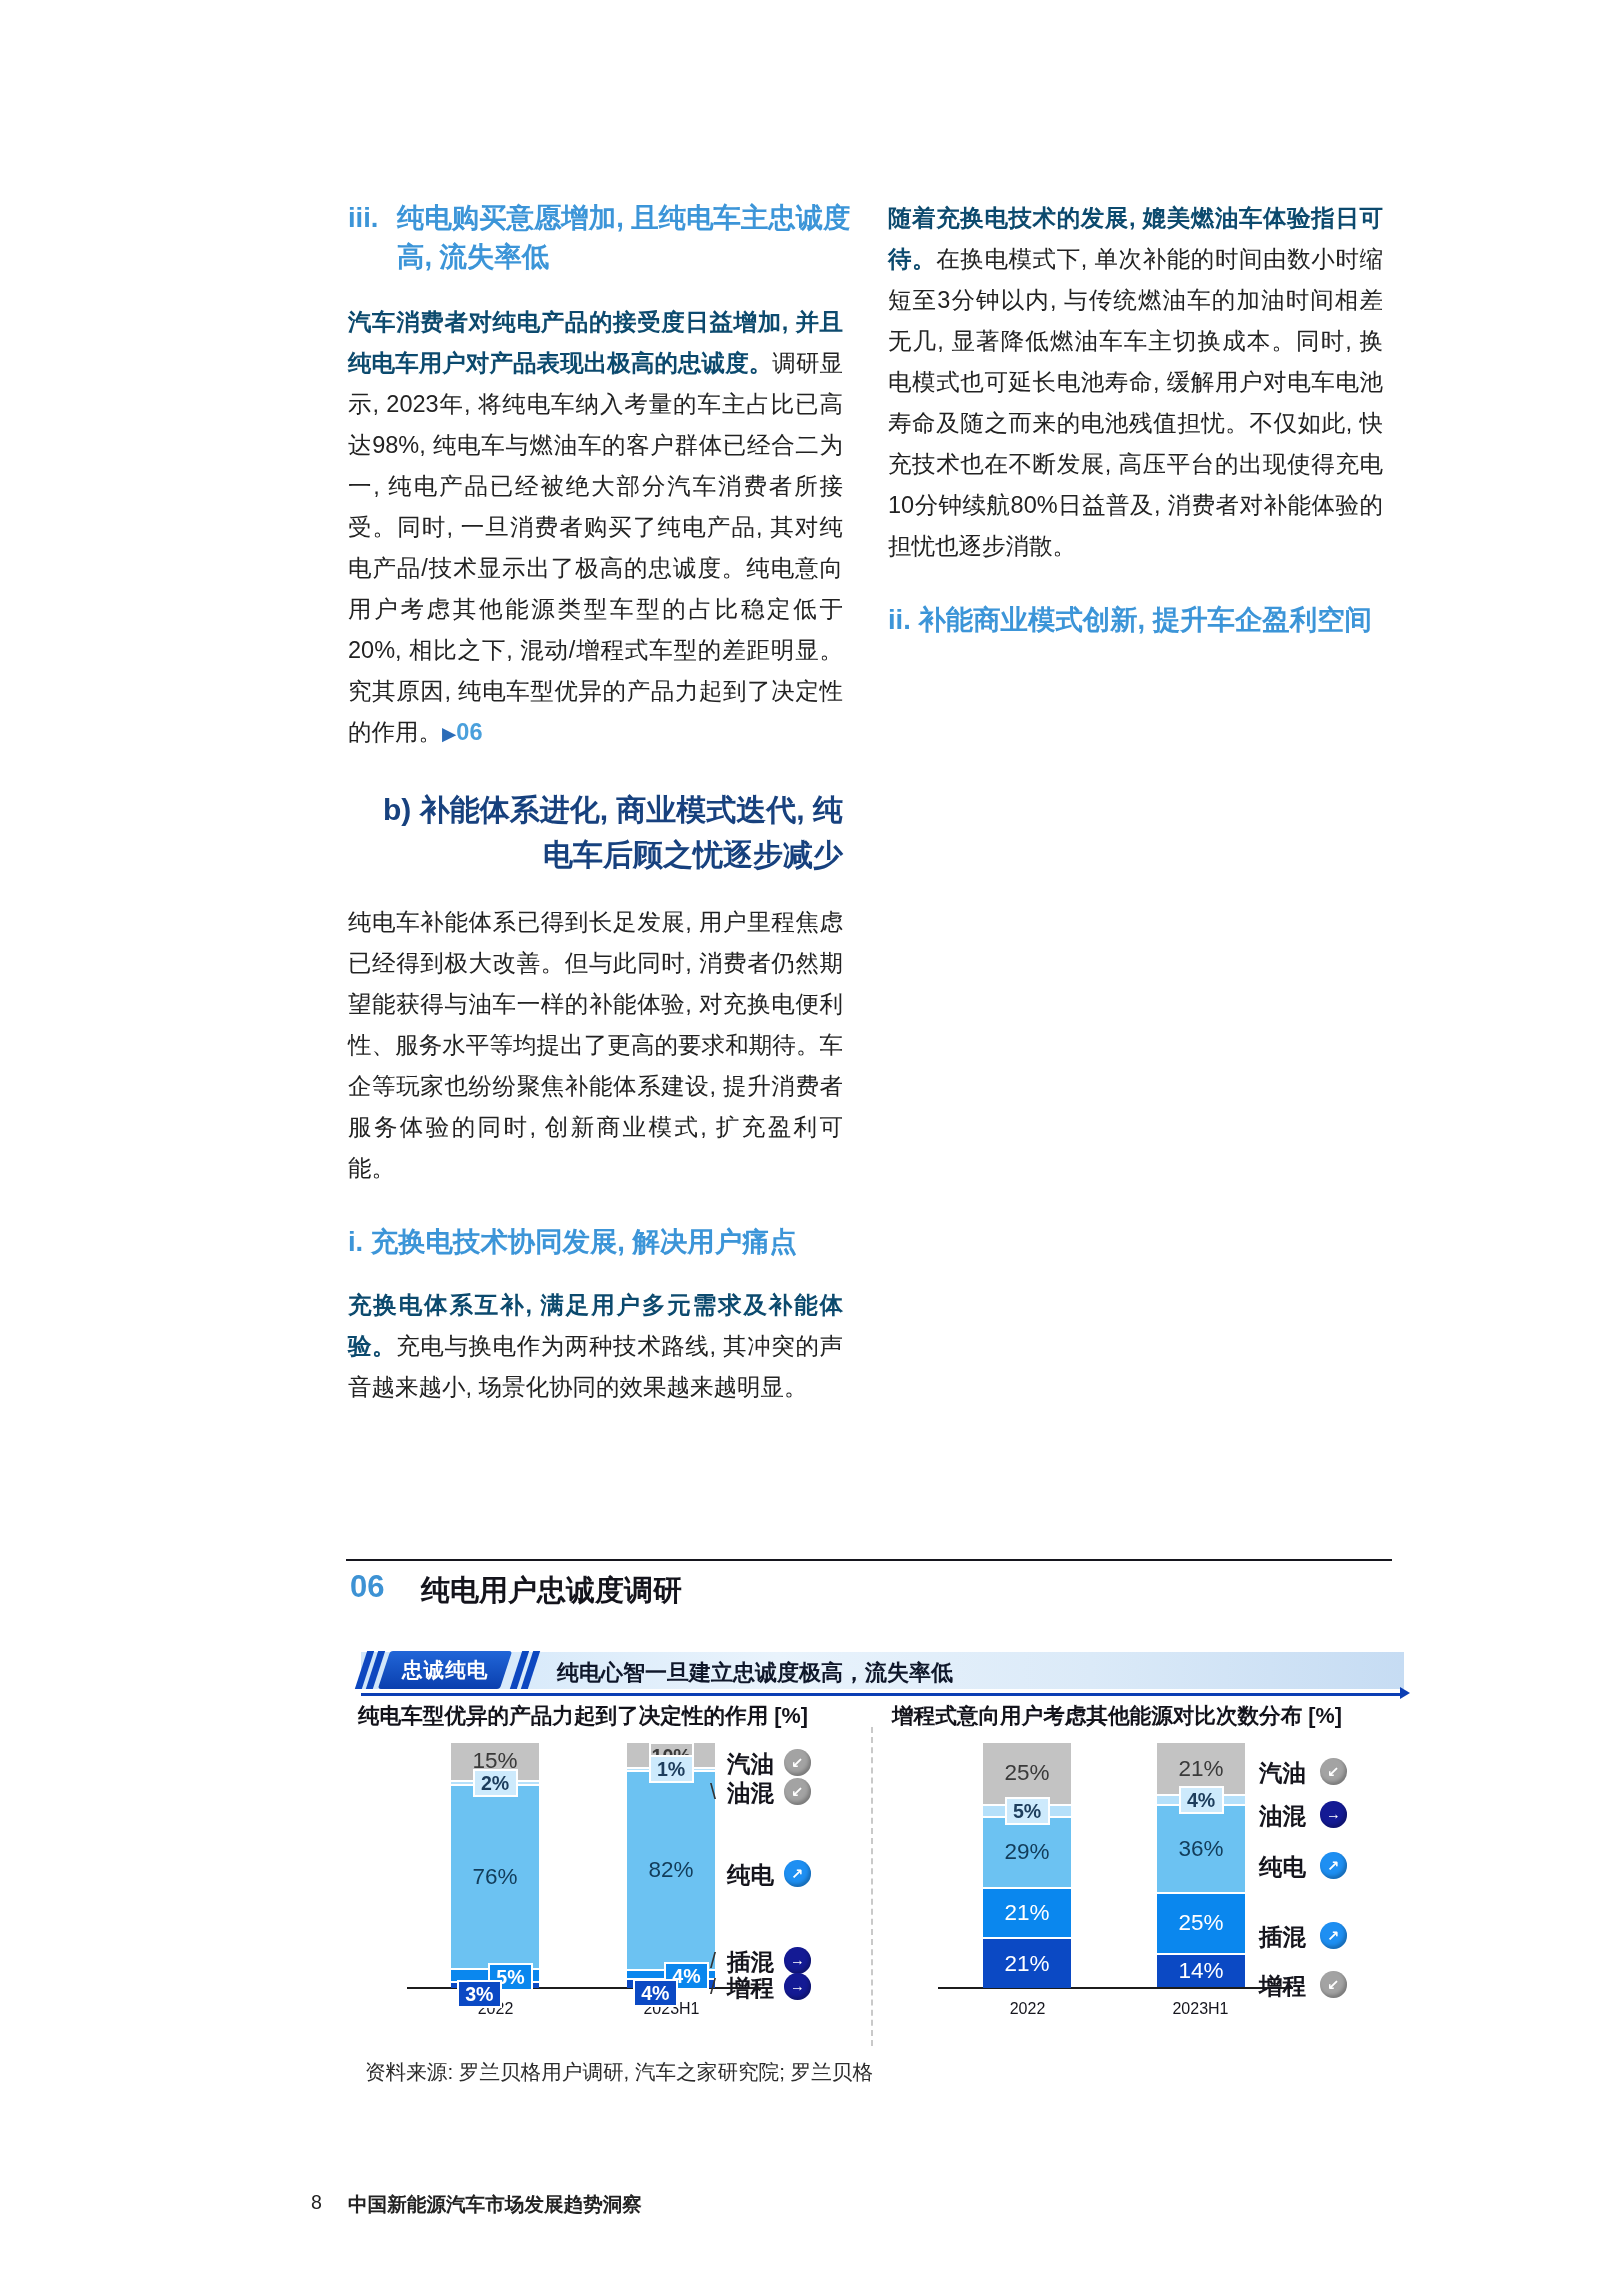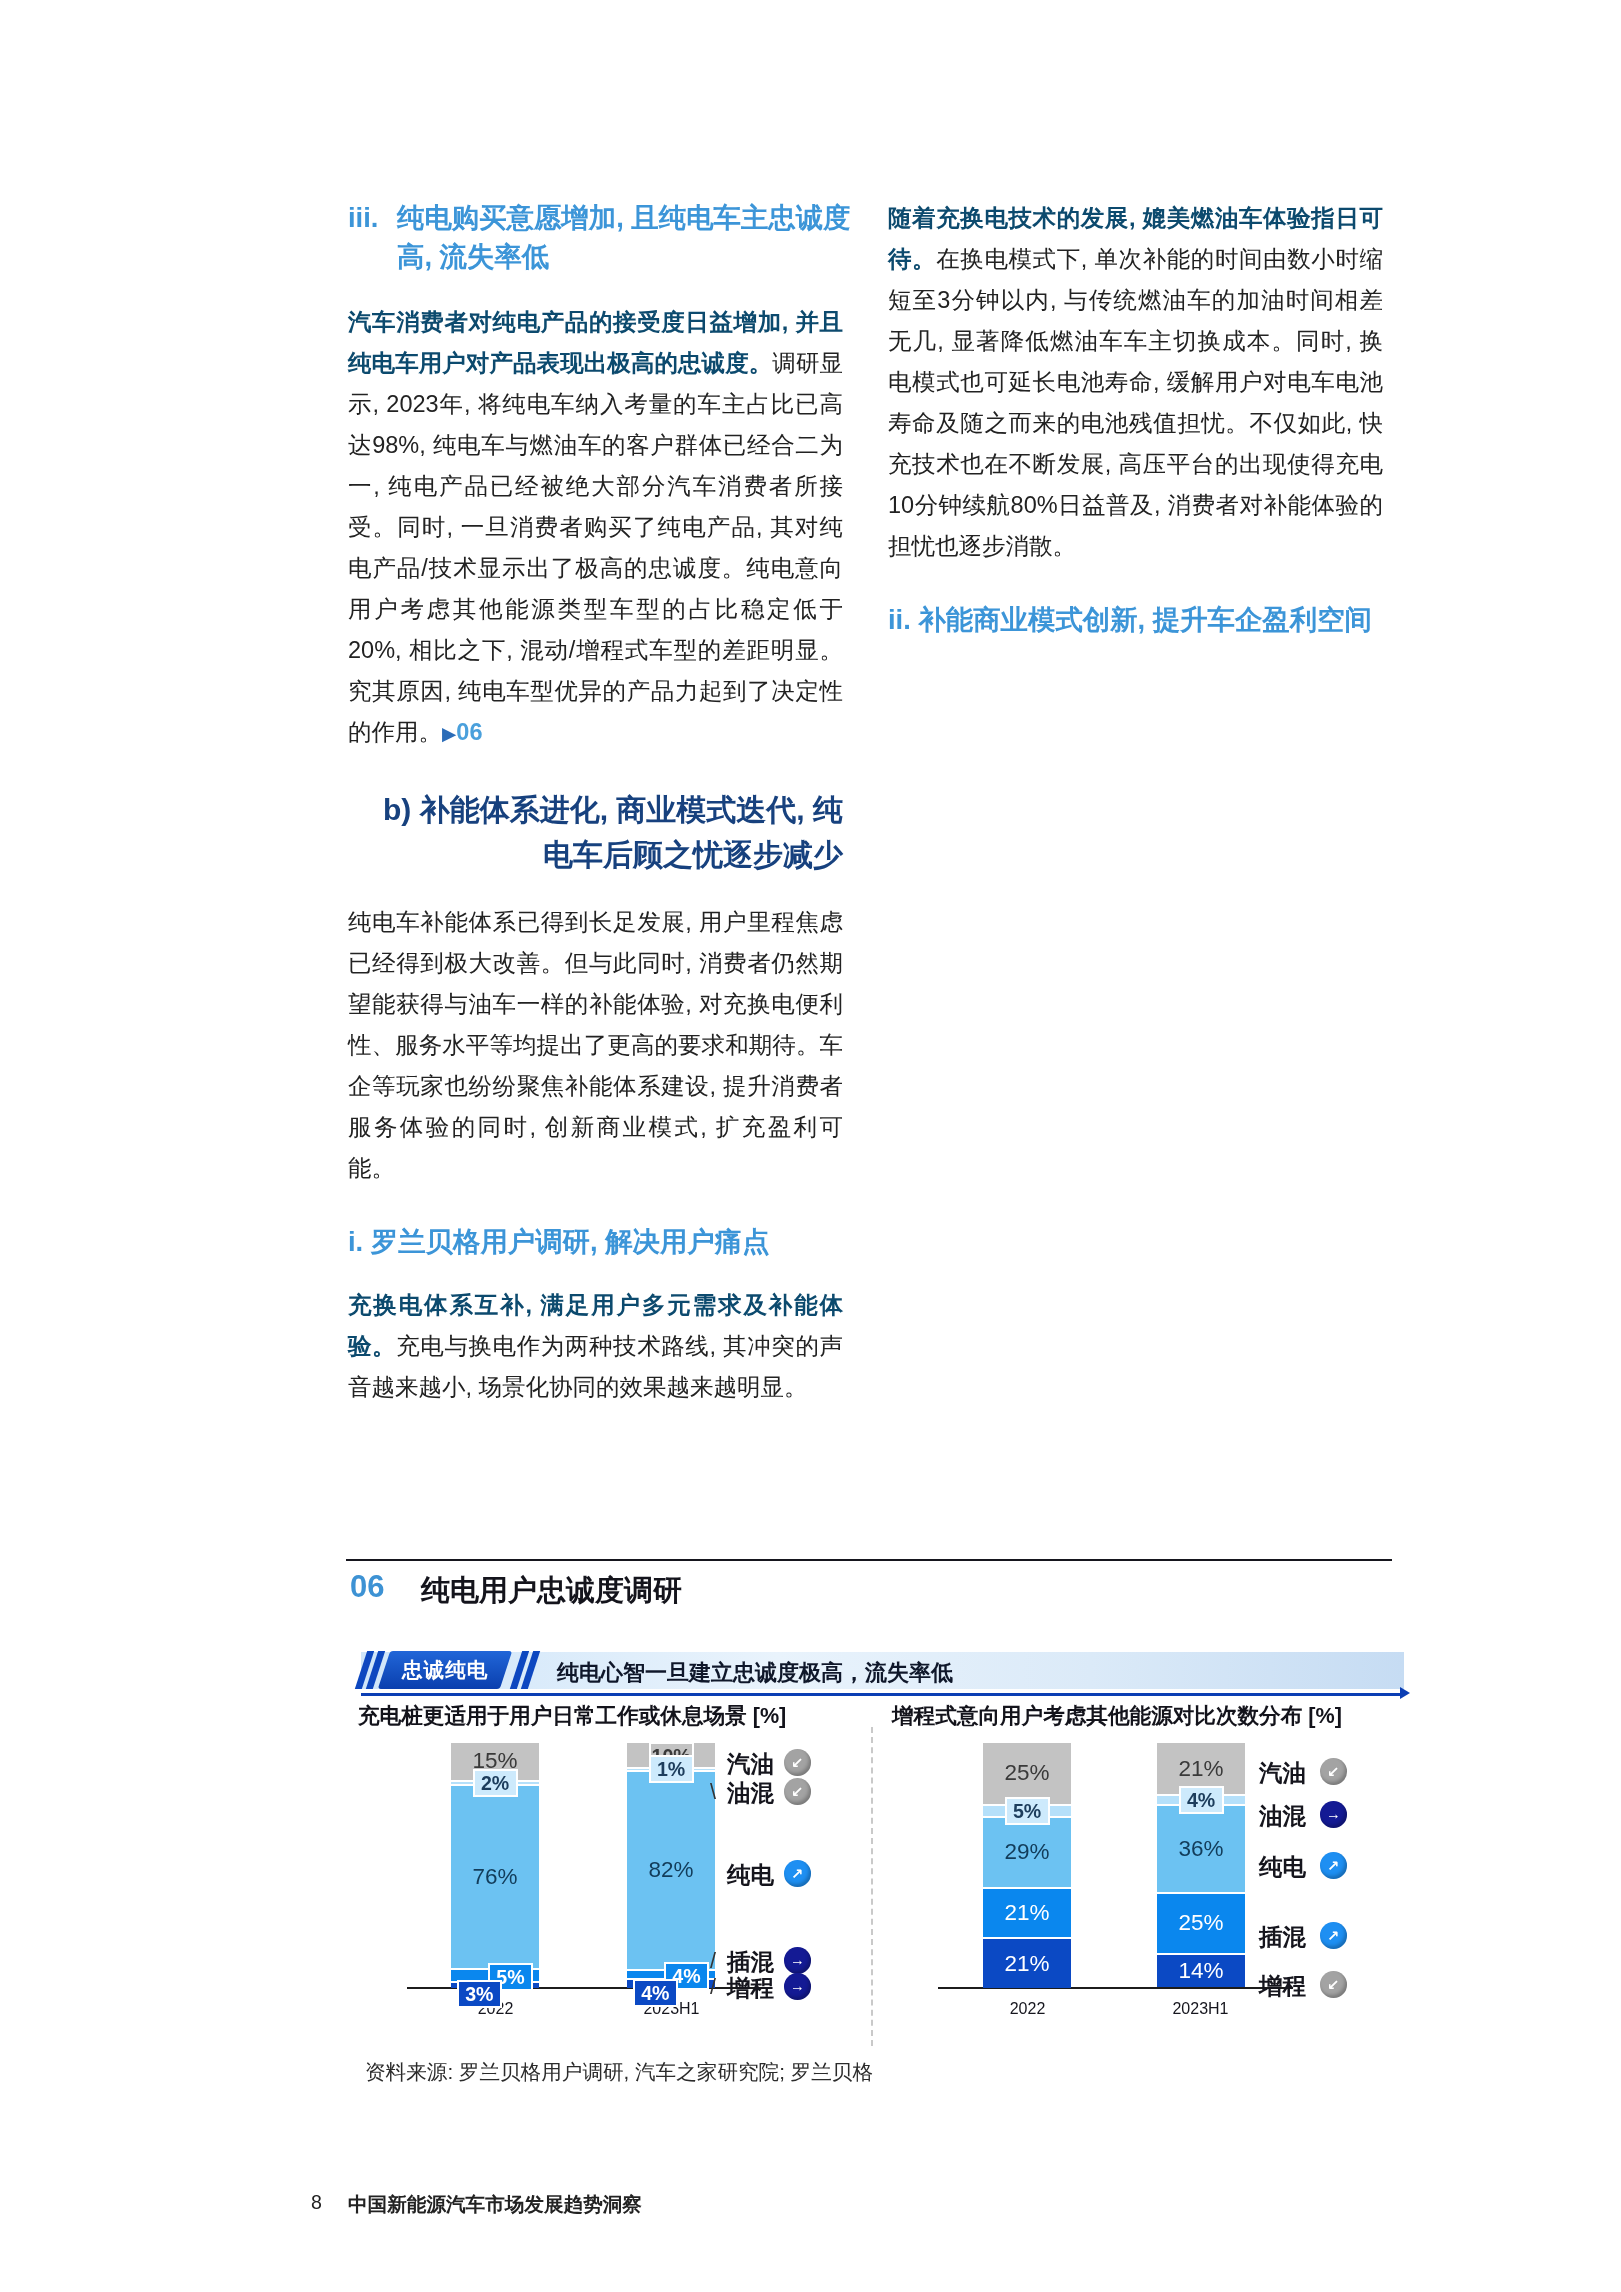--- a/index.html
+++ b/index.html
@@ -76,21 +76,21 @@
       <span>高, 流失率低</span>
     </div>
     <p>
       <span class="lead">汽车消费者对纯电产品的接受度日益增加, 并且纯电车用户对产品表现出极高的忠诚度。</span><span>调研显示, 2023年, 将纯电车纳入考量的车主占比已高达98%, 纯电车与燃油车的客户群体已经合二为一, 纯电产品已经被绝大部分汽车消费者所接受。同时, 一旦消费者购买了纯电产品, 其对纯电产品/技术显示出了极高的忠诚度。纯电意向用户考虑其他能源类型车型的占比稳定低于20%, 相比之下, 混动/增程式车型的差距明显。究其原因, 纯电车型优异的产品力起到了决定性的作用。</span><span class="ref-arrow">▶</span><span class="ref-num">06</span>
     </p>
     <div class="h-navy">
       <span>b) 补能体系进化, 商业模式迭代, 纯</span><br>
       <span>电车后顾之忧逐步减少</span>
     </div>
     <p>纯电车补能体系已得到长足发展, 用户里程焦虑已经得到极大改善。但与此同时, 消费者仍然期望能获得与油车一样的补能体验, 对充换电便利性、服务水平等均提出了更高的要求和期待。车企等玩家也纷纷聚焦补能体系建设, 提升消费者服务体验的同时, 创新商业模式, 扩充盈利可能。</p>
-    <div class="h-blue h-mid">i. 罗兰贝格用户调研, 解决用户痛点</div>
+    <div class="h-blue h-mid">i. 充换电技术协同发展, 解决用户痛点</div>
     <p>
       <span class="lead">充换电体系互补, 满足用户多元需求及补能体验。</span><span>充电与换电作为两种技术路线, 其冲突的声音越来越小, 场景化协同的效果越来越明显。</span>
     </p>
   </div>
 
   <div class="col col-right">
     <p>
       <span class="lead">随着充换电技术的发展, 媲美燃油车体验指日可待。</span><span>在换电模式下, 单次补能的时间由数小时缩短至3分钟以内, 与传统燃油车的加油时间相差无几, 显著降低燃油车车主切换成本。同时, 换电模式也可延长电池寿命, 缓解用户对电车电池寿命及随之而来的电池残值担忧。不仅如此, 快充技术也在不断发展, 高压平台的出现使得充电10分钟续航80%日益普及, 消费者对补能体验的担忧也逐步消散。</span>
     </p>
     <div class="h-blue h-mid">ii. 补能商业模式创新, 提升车企盈利空间</div>
@@ -107,21 +107,21 @@
     <span>忠诚纯电</span>
   </div>
   <div class="abs slash" style="left:516px"></div>
   <div class="abs slash" style="left:527px"></div>
   <div class="abs band-text">纯电心智一旦建立忠诚度极高，流失率低</div>
   <div class="abs underline"></div>
   <div class="abs under-arrow"></div>
 
   <div class="abs divider"></div>
   <div id="charts">
-      <div class="abs chart-title" style="left: 358px;">充电桩更适用于用户日常工作或休息场景 [%]</div>
+      <div class="abs chart-title" style="left: 358px;">纯电车型优异的产品力起到了决定性的作用 [%]</div>
       <div class="abs axis" style="left: 407px; width: 355px;"></div>
       <div class="abs bar" style="left: 451px;">
         <div class="seg" style="height: 37px; background: rgb(195, 195, 195); color: rgb(58, 58, 58);">
           <span>15%</span>
         </div>
         <div class="seg-box" style="background: rgb(205, 234, 252); color: rgb(29, 61, 92); top: 25.5px; left: 21.6px;">2%</div>
         <div class="seg gap" style="height: 4.9px; background: rgb(181, 224, 250); color: rgb(29, 61, 92);"></div>
         <div class="seg gap" style="height: 186px; background: rgb(108, 194, 242); color: rgb(18, 60, 90);">
           <span>76%</span>
         </div>

